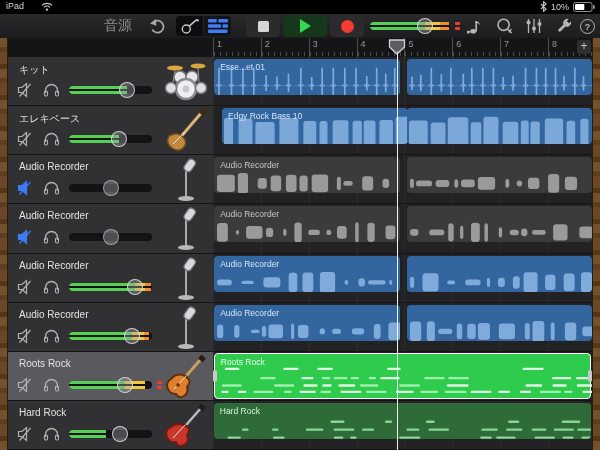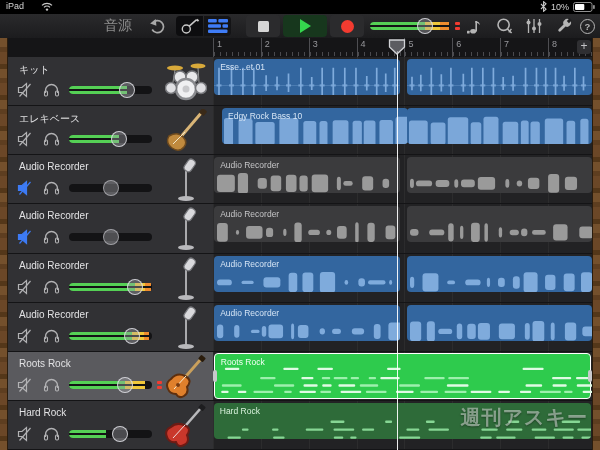--- a/index.html
+++ b/index.html
@@ -821,15 +821,14 @@
             </div>
           </div>
         </div>
       </div>
 
     <svg class="ph-marker" width="18" height="16" viewBox="0 0 18 16">
       <polygon points="1.5,1 16.5,1 16.5,8 9,15 1.5,8" fill="rgba(130,130,136,0.65)" stroke="#d2d3d7" stroke-width="1.3"></polygon>
     </svg>
     <div class="playhead-line"></div>
 
-    <div class="watermark">週刊アスキー</div>
   </div>
 </div>
 
 </body></html>

